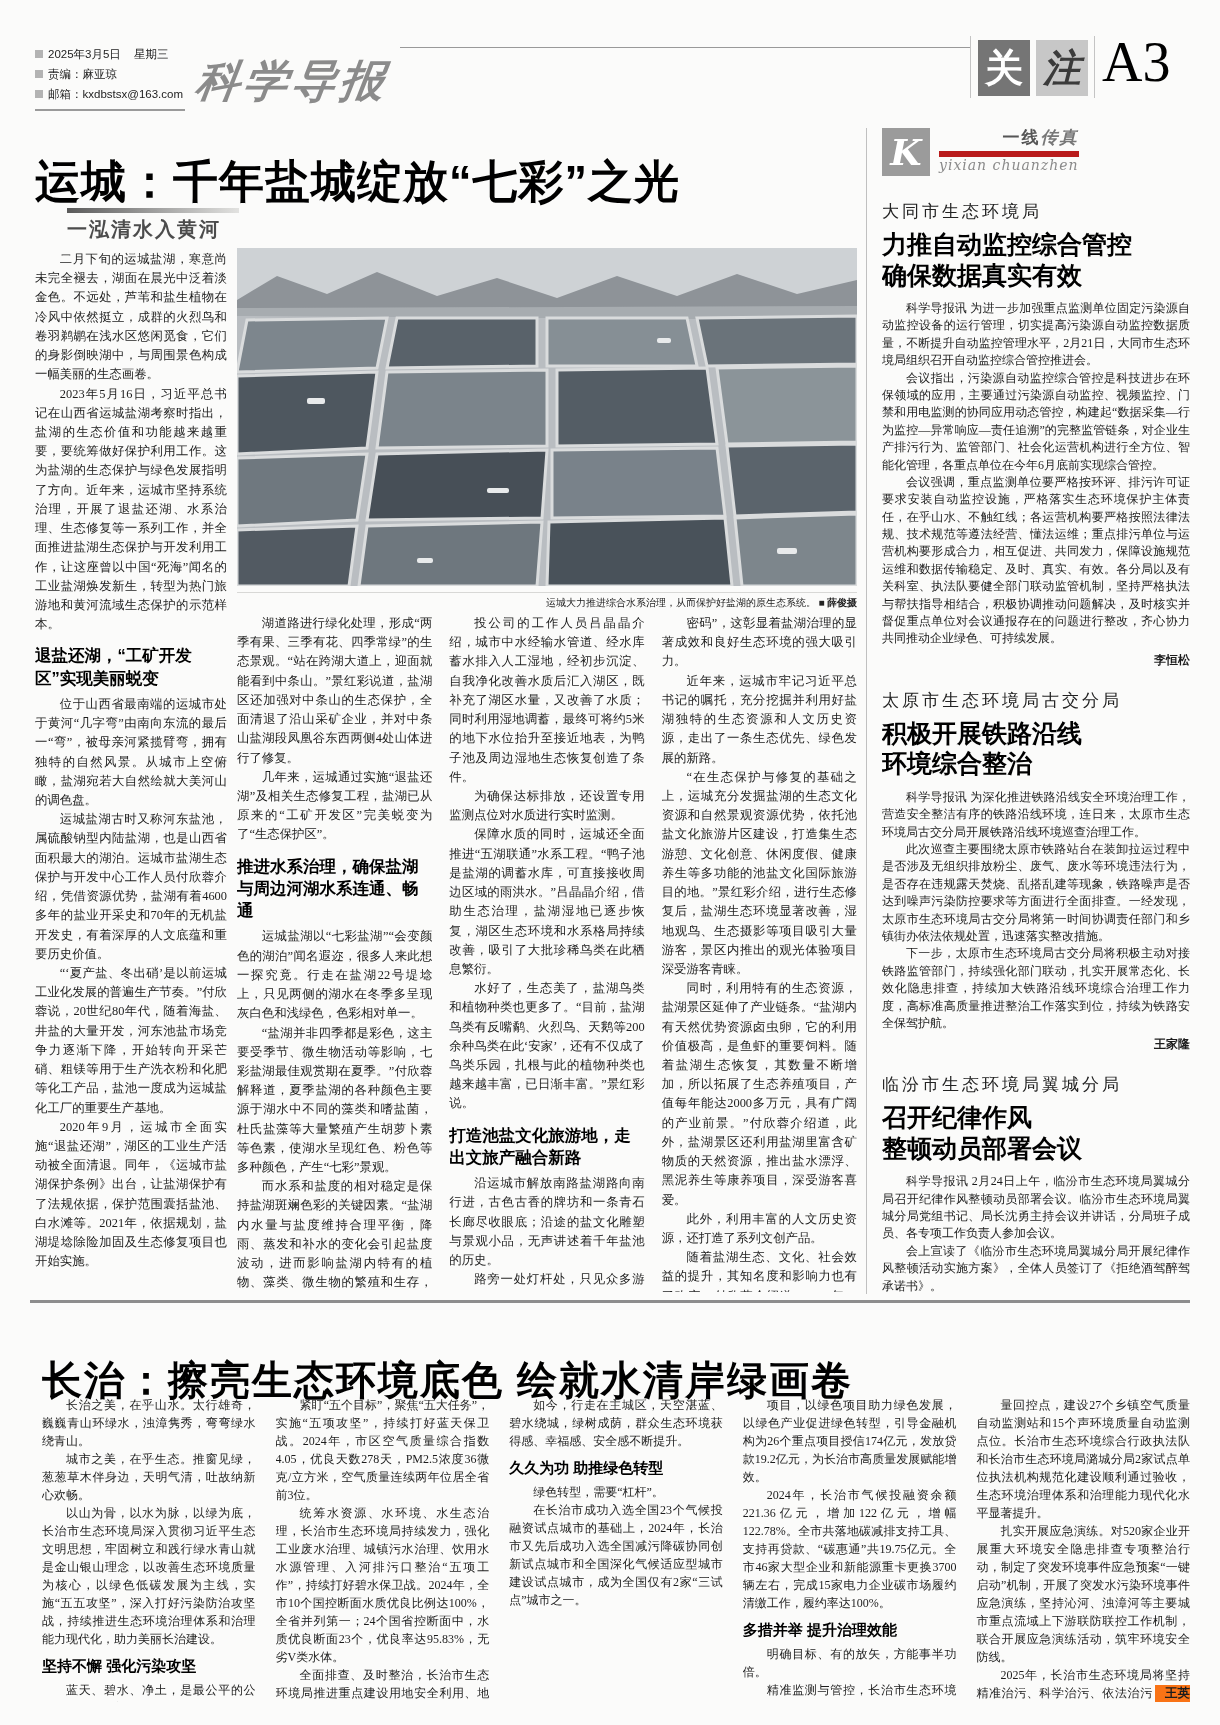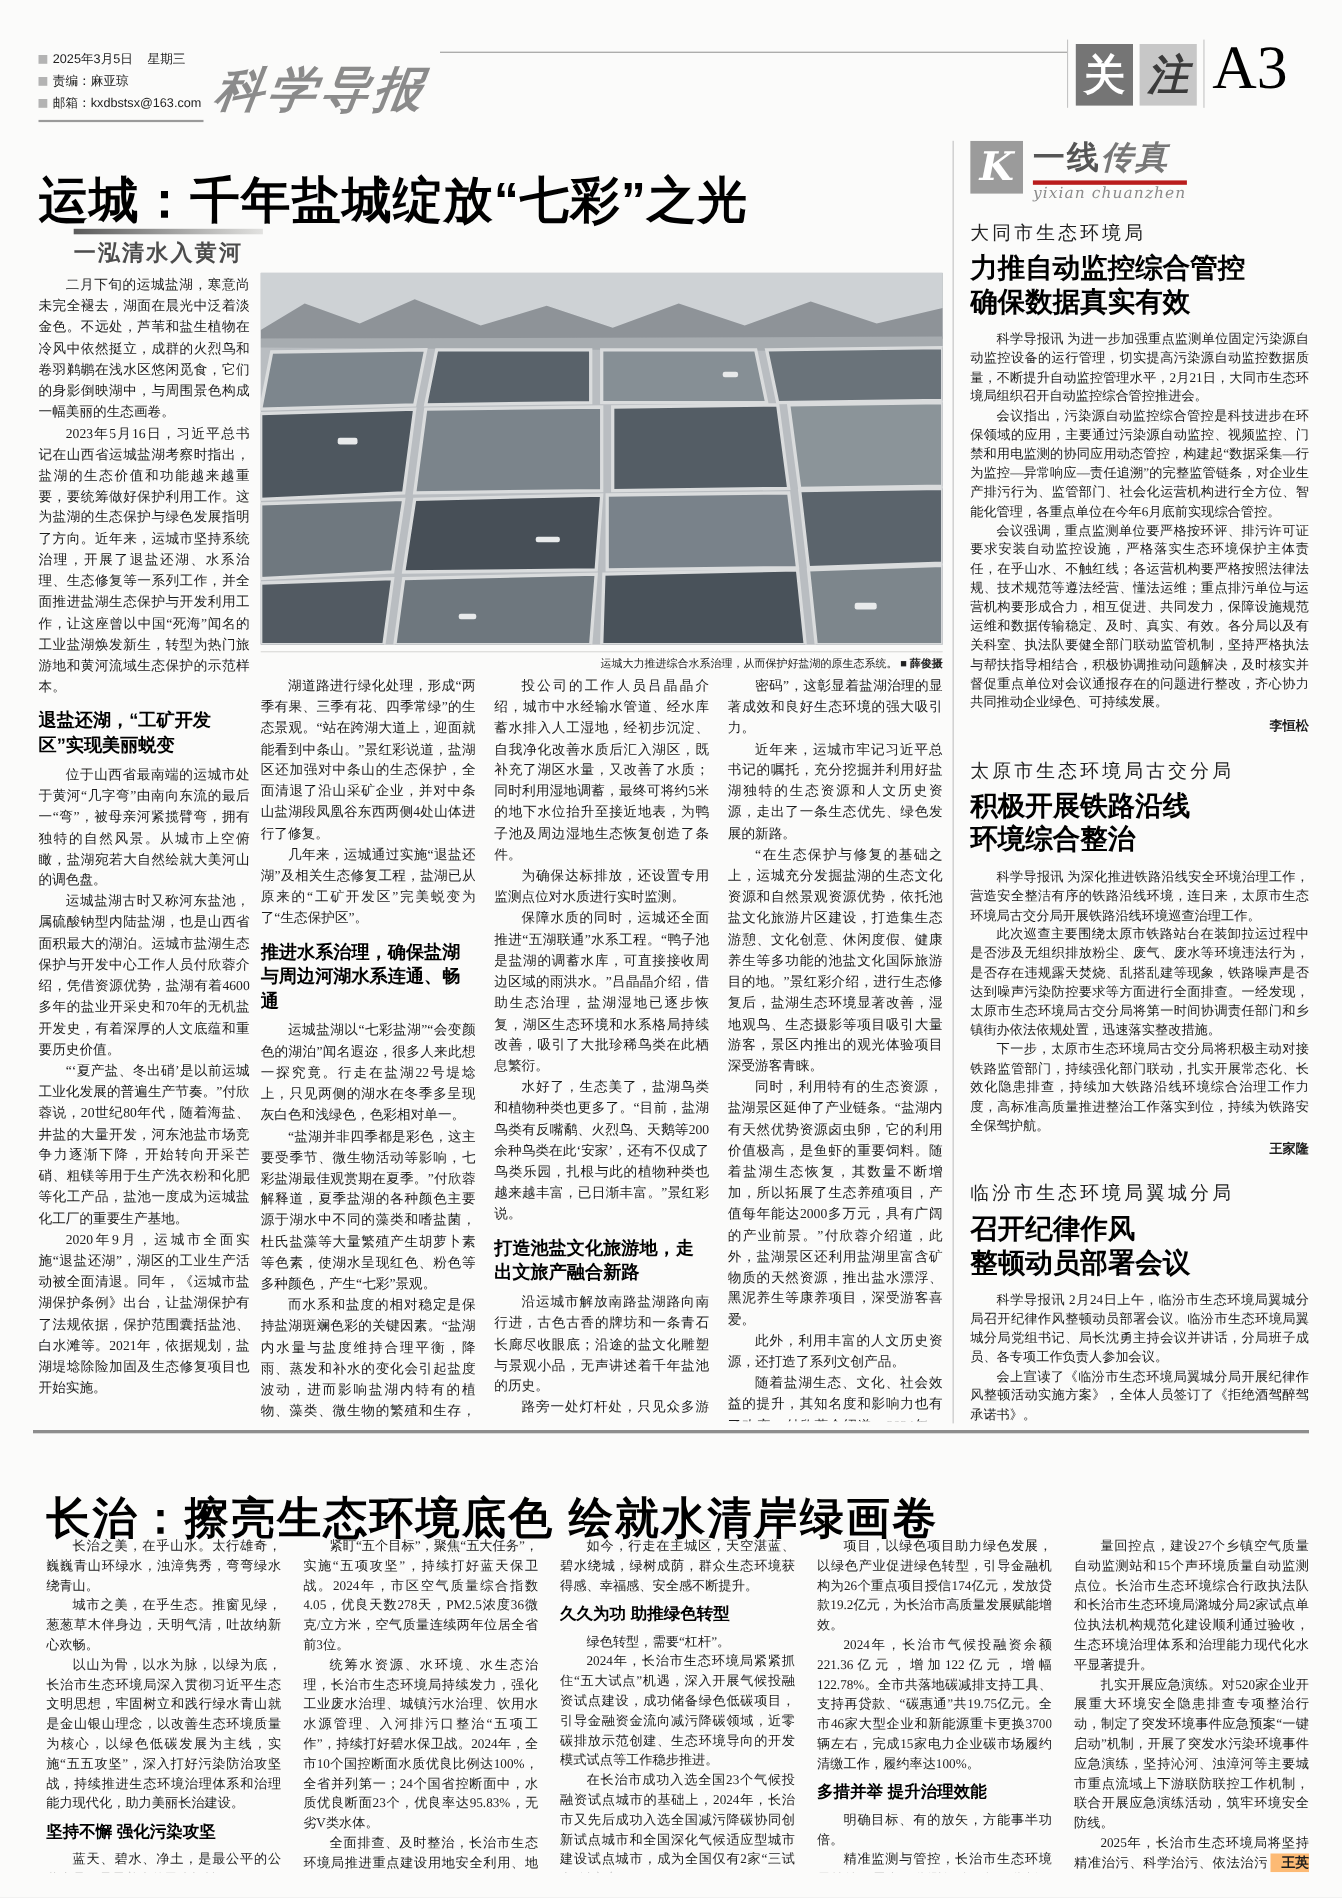--- a/index.html
+++ b/index.html
@@ -51,42 +51,42 @@
   .cols-234 .col { flex:1 1 0; overflow:hidden; }
 
   
   .sb-divider { position:absolute; left:866px; top:128px; width:1px; height:1166px; background:#c0c0c0; }
   .sidebar { position:absolute; left:882px; top:128px; width:308px; height:1166px; overflow:hidden; }
   .sb-logo { display:flex; align-items:stretch; gap:9px; height:52px; }
   .k-box { width:48px; height:48px; background:#9b9b9b; color:#fff; display:flex; align-items:center;
            justify-content:center; font-family:"DejaVu Serif",serif; font-style:italic;
            font-weight:bold; font-size:36px; flex:0 0 auto; }
   .sb-logo-right { display:flex; flex-direction:column; justify-content:flex-start; }
-  .sb-logo-title { font-size:29px; line-height:1.1; letter-spacing:2px; color:#555;
-                   border-bottom:4px solid #b91c1c; padding-bottom:3px; }
+  .sb-logo-title { font-size:17px; line-height:1.1; letter-spacing:2px; color:#555;
+                   border-bottom:6px solid #b91c1c; padding-bottom:3px;text-align:right; }
   .sb-logo-title .cal { font-family:"DejaVu Serif",serif; font-style:italic; font-weight:bold; color:#777; }
   .sb-logo-sub { font-family:"DejaVu Serif",serif; font-style:italic; font-size:14px; color:#8a8a8a;
                  letter-spacing:1px; }
   .sb-kicker { font-family:"Liberation Sans",sans-serif; font-size:17px; letter-spacing:3px;
                color:#222; margin:20px 0 6px; }
   .sb-headline { font-family:"Liberation Sans",sans-serif; font-weight:bold; font-size:25px;
                  line-height:1.22; color:#000; margin-bottom:10px; }
   .sidebar .bodytext p.para { font-size:12px; line-height:1.45; }
   .sidebar .bodytext p.sign { font-size:12px; }
 
   
   .bottom-rule { position:absolute; left:30px; top:1300px; width:1160px; height:3px; background:#8d8d8d; }
   .bottom-headline { position:absolute; left:42px; top:1320px; width:1150px;
                      font-family:"Liberation Sans","DejaVu Sans",sans-serif; font-weight:900;
                      font-size:40px; letter-spacing:2px; color:#000; }
   .bottom-cols { position:absolute; left:42px; top:1396px; width:1148px; height:306px; display:flex; gap:20px; }
   .bottom-cols .col { flex:1 1 0; overflow:hidden; position:relative; }
   .bottom-cols .bodytext p.para { font-size:12px; line-height:1.5; }
   .bottom-cols .bodytext p.subhead { font-size:15px; margin:8px 0 5px; }
-  .bottom-sign { position:absolute; right:0; bottom:0; background:#fdba74; padding-left:10px;
+  .bottom-sign { position:absolute; right:0; bottom:0; background:#f97316; padding-left:10px;
                  font-family:"Liberation Sans",sans-serif; font-weight:bold; font-size:12.5px; }
 </style>
 </head>
 <body>
 
 <div class="page">
 
   <div class="hdr-meta">
     <div class="row">
       <span class="sq"></span>
@@ -259,21 +259,20 @@
       </div>
     <div class="col bodytext">
         <p class="para">紧盯“五个目标”，聚焦“五大任务”，实施“五项攻坚”，持续打好蓝天保卫战。2024年，市区空气质量综合指数4.05，优良天数278天，PM2.5浓度36微克/立方米，空气质量连续两年位居全省前3位。</p>
         <p class="para">统筹水资源、水环境、水生态治理，长治市生态环境局持续发力，强化工业废水治理、城镇污水治理、饮用水水源管理、入河排污口整治“五项工作”，持续打好碧水保卫战。2024年，全市10个国控断面水质优良比例达100%，全省并列第一；24个国省控断面中，水质优良断面23个，优良率达95.83%，无劣V类水体。</p>
         <p class="para">全面排查、及时整治，长治市生态环境局推进重点建设用地安全利用、地下水污染防治、农村生活污水治理、饮用水水源地保护等工作，持续打好净土保卫战，土壤环境质量保持稳定。2024年，完成136个农村生活污水治理(管控)任务。</p>
       </div>
     <div class="col bodytext">
         <p class="para">如今，行走在主城区，天空湛蓝、碧水绕城，绿树成荫，群众生态环境获得感、幸福感、安全感不断提升。</p>
         <p class="subhead">久久为功  助推绿色转型</p>
         <p class="para">绿色转型，需要“杠杆”。</p>
-        <p class="para">2024年，长治市生态环境局紧紧抓住“五大试点”机遇，深入开展气候投融资试点建设，成功储备绿色低碳项目，引导金融资金流向减污降碳领域，近零碳排放示范创建、生态环境导向的开发模式试点等工作稳步推进。</p>
         <p class="para">在长治市成功入选全国23个气候投融资试点城市的基础上，2024年，长治市又先后成功入选全国减污降碳协同创新试点城市和全国深化气候适应型城市建设试点城市，成为全国仅有2家“三试点”城市之一。</p>
       </div>
     <div class="col bodytext">
         <p class="para">项目，以绿色项目助力绿色发展，以绿色产业促进绿色转型，引导金融机构为26个重点项目授信174亿元，发放贷款19.2亿元，为长治市高质量发展赋能增效。</p>
         <p class="para">2024年，长治市气候投融资余额221.36亿元，增加122亿元，增幅122.78%。全市共落地碳减排支持工具、支持再贷款、“碳惠通”共19.75亿元。全市46家大型企业和新能源重卡更换3700辆左右，完成15家电力企业碳市场履约清缴工作，履约率达100%。</p>
         <p class="subhead">多措并举  提升治理效能</p>
         <p class="para">明确目标、有的放矢，方能事半功倍。</p>
         <p class="para">精准监测与管控，长治市生态环境局持续开展专项监测行动，每日分析研判和监测长治市空气质量状况，开展走航监测工作。2024年布设颗粒物监测微站及空气质量监测点1023点位，全部移交属地政府和乡镇整改降尘。</p>
       </div>
     <div class="col bodytext">

